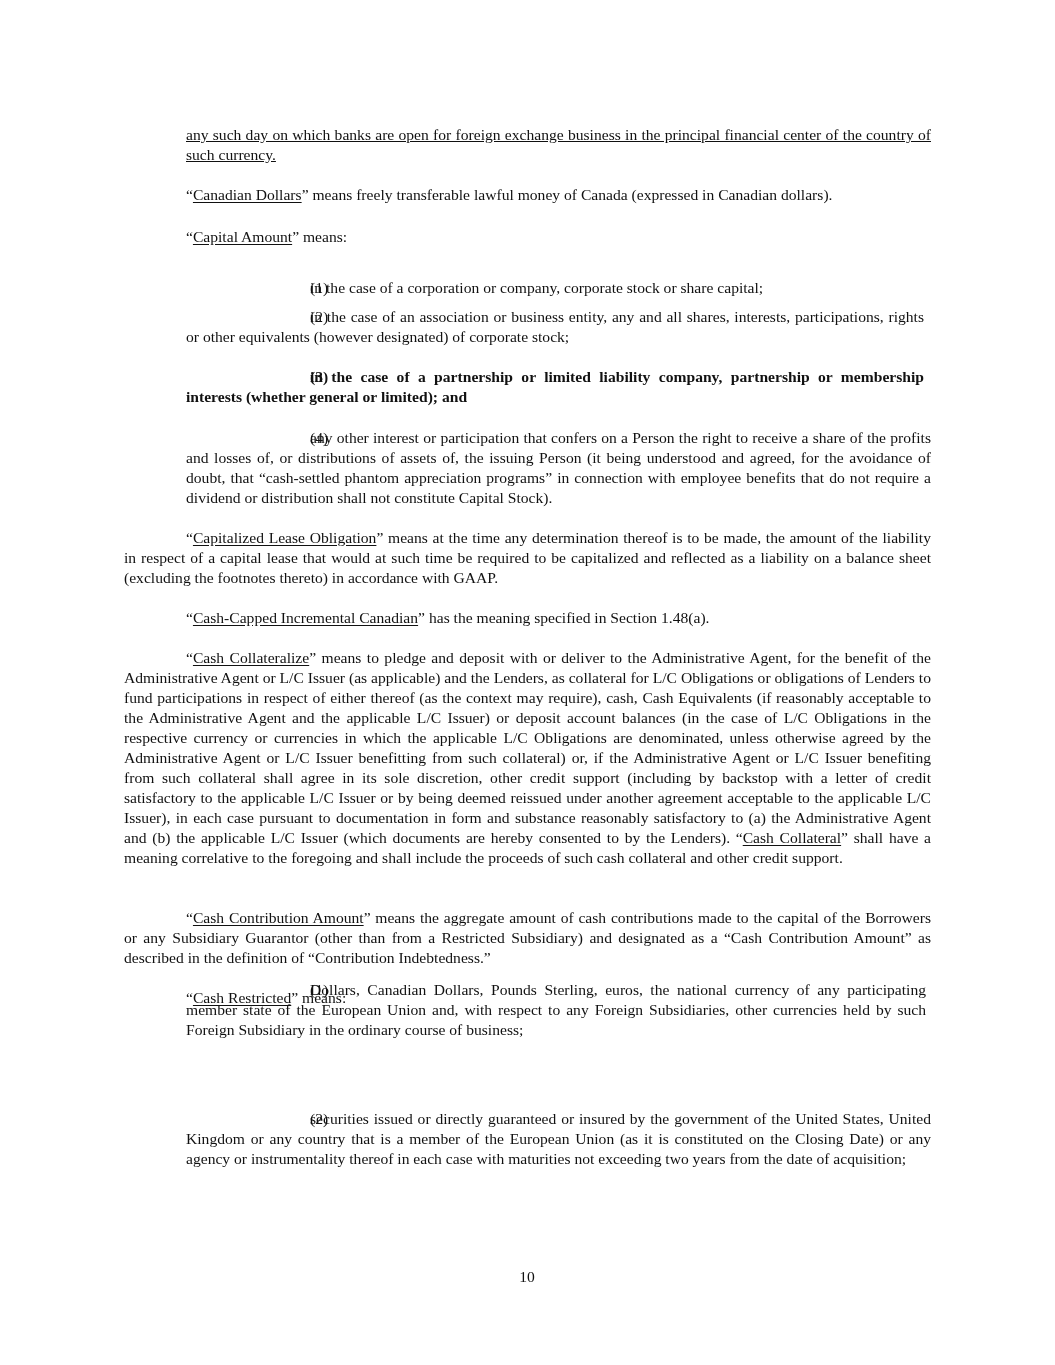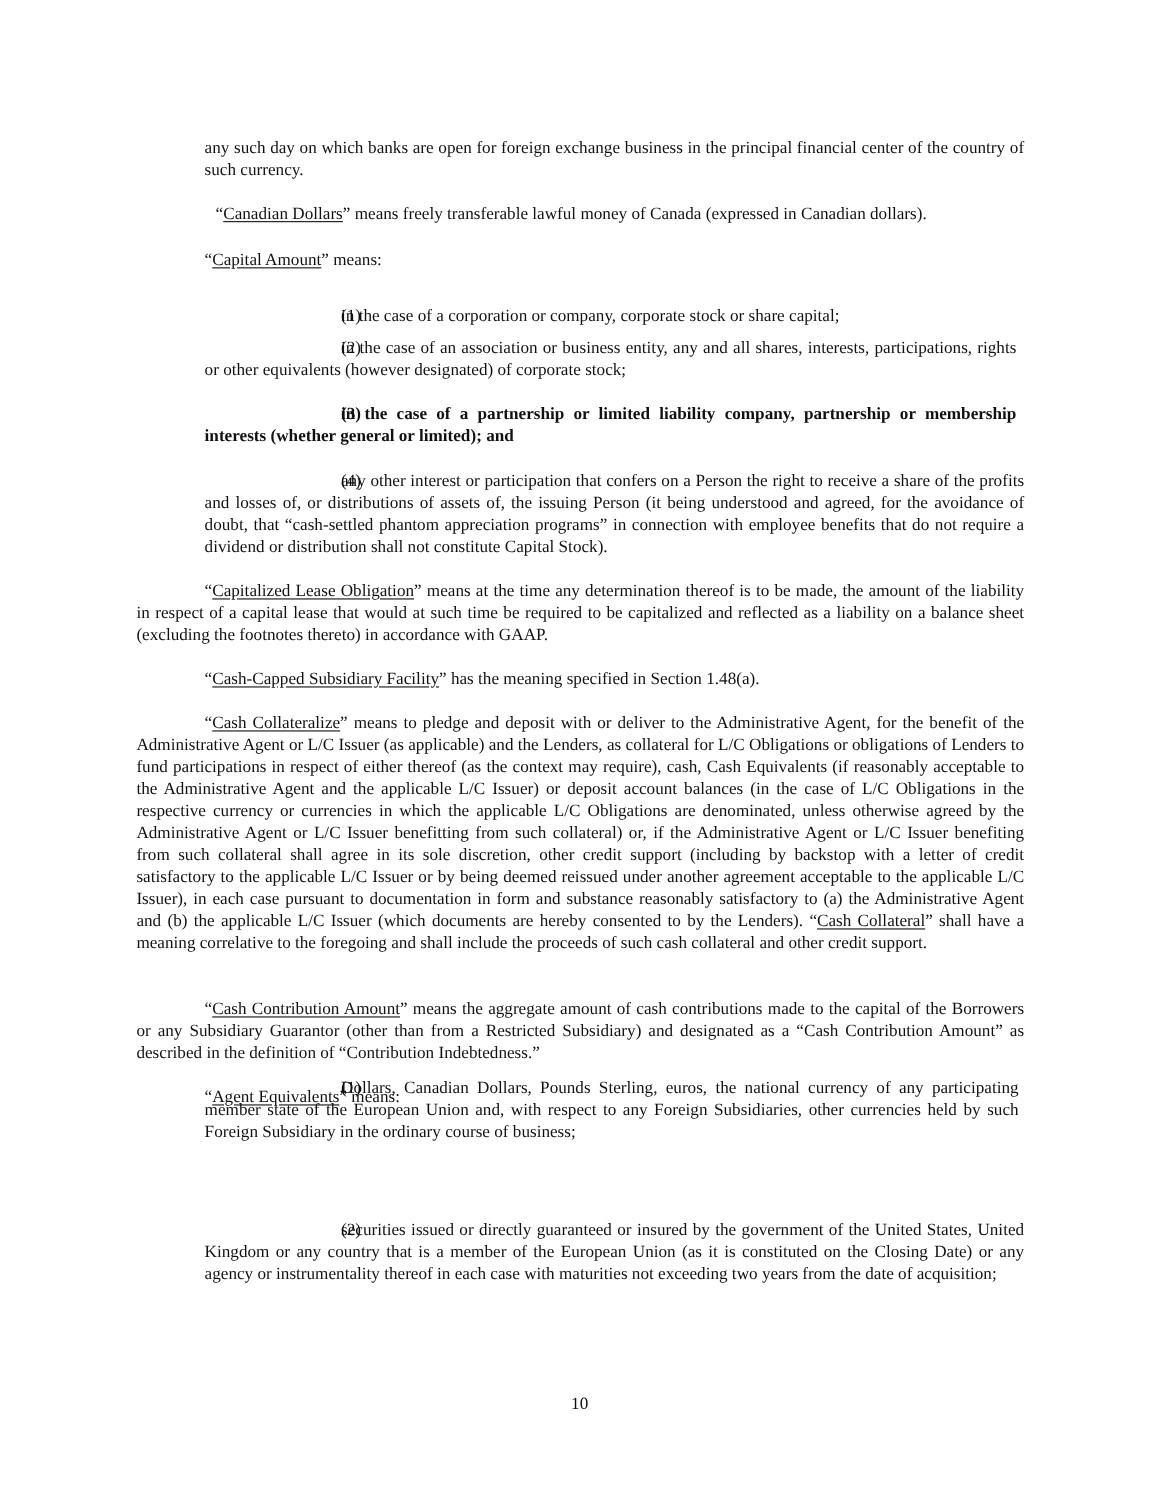--- a/index.html
+++ b/index.html
@@ -8,42 +8,42 @@
   .p { position:absolute; line-height:20px; text-align:justify; text-align-last:left; }
   .u { text-decoration:underline; text-underline-offset:2px; }
   .num { display:inline-block; width:62px; }
   .pagenum { position:absolute; top:1268px; left:0; width:1054px; text-align:center; font-size:15.6px; }
 </style>
 </head>
 <body>
 
 <div>
 
-  <div class="p" style="top:125px;left:186px;width:745px;">any such day on which banks are open for foreign exchange business in the principal financial center of the country of such currency.</div>
+  <div class="p" style="top:125px;left:186px;width:745px;text-decoration:underline;">any such day on which banks are open for foreign exchange business in the principal financial center of the country of such currency.</div>
 
-  <div class="p" style="top:185px;left:196px;width:745px;">“<span class="u">Canadian Dollars</span>”<span> means freely transferable lawful money of Canada (expressed in Canadian dollars).</span></div>
+  <div class="p" style="top:185px;left:186px;width:745px;">“<span class="u">Canadian Dollars</span>”<span> means freely transferable lawful money of Canada (expressed in Canadian dollars).</span></div>
 
   <div class="p" style="top:227px;left:186px;width:745px;">“<span class="u">Capital Amount</span>”<span> means:</span></div>
 
   <div class="p" style="top:278px;left:186px;width:745px;text-indent:62px;"><span class="num">(1)</span><span>in the case of a corporation or company, corporate stock or share capital;</span></div>
 
   <div class="p" style="top:307px;left:186px;width:738px;text-indent:62px;"><span class="num">(2)</span><span>in the case of an association or business entity, any and all shares, interests, participations, rights or other equivalents (however designated) of corporate stock;</span></div>
 
   <div class="p" style="top:367px;left:186px;width:738px;text-indent:62px;font-weight:bold;"><span class="num">(3)</span><span>in the case of a partnership or limited liability company, partnership or membership interests (whether general or limited); and</span></div>
 
   <div class="p" style="top:428px;left:186px;width:745px;text-indent:62px;"><span class="num">(4)</span><span>any other interest or participation that confers on a Person the right to receive a share of the profits and losses of, or distributions of assets of, the issuing Person (it being understood and agreed, for the avoidance of doubt, that “cash-settled phantom appreciation programs” in connection with employee benefits that do not require a dividend or distribution shall not constitute Capital Stock).</span></div>
 
   <div class="p" style="top:528px;left:124px;width:807px;text-indent:62px;">“<span class="u">Capitalized Lease Obligation</span>”<span> means at the time any determination thereof is to be made, the amount of the liability in respect of a capital lease that would at such time be required to be capitalized and reflected as a liability on a balance sheet (excluding the footnotes thereto) in accordance with GAAP.</span></div>
 
-  <div class="p" style="top:608px;left:124px;width:807px;text-indent:62px;">“<span class="u">Cash-Capped Subsidiary Facility</span>”<span> has the meaning specified in Section 1.48(a).</span></div>
+  <div class="p" style="top:608px;left:124px;width:807px;text-indent:62px;">“<span class="u">Cash-Capped Incremental Canadian</span>”<span> has the meaning specified in Section 1.48(a).</span></div>
 
   <div class="p" style="top:648px;left:124px;width:807px;text-indent:62px;">“<span class="u">Cash Collateralize</span>”<span> means to pledge and deposit with or deliver to the Administrative Agent, for the benefit of the Administrative Agent or L/C Issuer (as applicable) and the Lenders, as collateral for L/C Obligations or obligations of Lenders to fund participations in respect of either thereof (as the context may require), cash, Cash Equivalents (if reasonably acceptable to the Administrative Agent and the applicable L/C Issuer) or deposit account balances (in the case of L/C Obligations in the respective currency or currencies in which the applicable L/C Obligations are denominated, unless otherwise agreed by the Administrative Agent or L/C Issuer benefitting from such collateral) or, if the Administrative Agent or L/C Issuer benefiting from such collateral shall agree in its sole discretion, other credit support (including by backstop with a letter of credit satisfactory to the applicable L/C Issuer or by being deemed reissued under another agreement acceptable to the applicable L/C Issuer), in each case pursuant to documentation in form and substance reasonably satisfactory to (a) the Administrative Agent and (b) the applicable L/C Issuer (which documents are hereby consented to by the Lenders). “</span><span class="u">Cash Collateral</span><span>” shall have a meaning correlative to the foregoing and shall include the proceeds of such cash collateral and other credit support.</span></div>
 
   <div class="p" style="top:908px;left:124px;width:807px;text-indent:62px;">“<span class="u">Cash Contribution Amount</span>”<span> means the aggregate amount of cash contributions made to the capital of the Borrowers or any Subsidiary Guarantor (other than from a Restricted Subsidiary) and designated as a “Cash Contribution Amount” as described in the definition of “Contribution Indebtedness.”</span></div>
 
-  <div class="p" style="top:988px;left:186px;width:745px;">“<span class="u">Agent Equivalents</span>”<span> means:</span></div>
+  <div class="p" style="top:988px;left:186px;width:745px;">“<span class="u">Cash Restricted</span>”<span> means:</span></div>
 
   <div class="p" style="top:980px;left:186px;width:740px;text-indent:62px;"><span class="num">(1)</span><span>Dollars, Canadian Dollars, Pounds Sterling, euros, the national currency of any participating member state of the European Union and, with respect to any Foreign Subsidiaries, other currencies held by such Foreign Subsidiary in the ordinary course of business;</span></div>
 
   <div class="p" style="top:1109px;left:186px;width:745px;text-indent:62px;"><span class="num">(2)</span><span>securities issued or directly guaranteed or insured by the government of the United States, United Kingdom or any country that is a member of the European Union (as it is constituted on the Closing Date) or any agency or instrumentality thereof in each case with maturities not exceeding two years from the date of acquisition;</span></div>
 
   <div class="pagenum">10</div>
 </div>
 
 </body></html>

